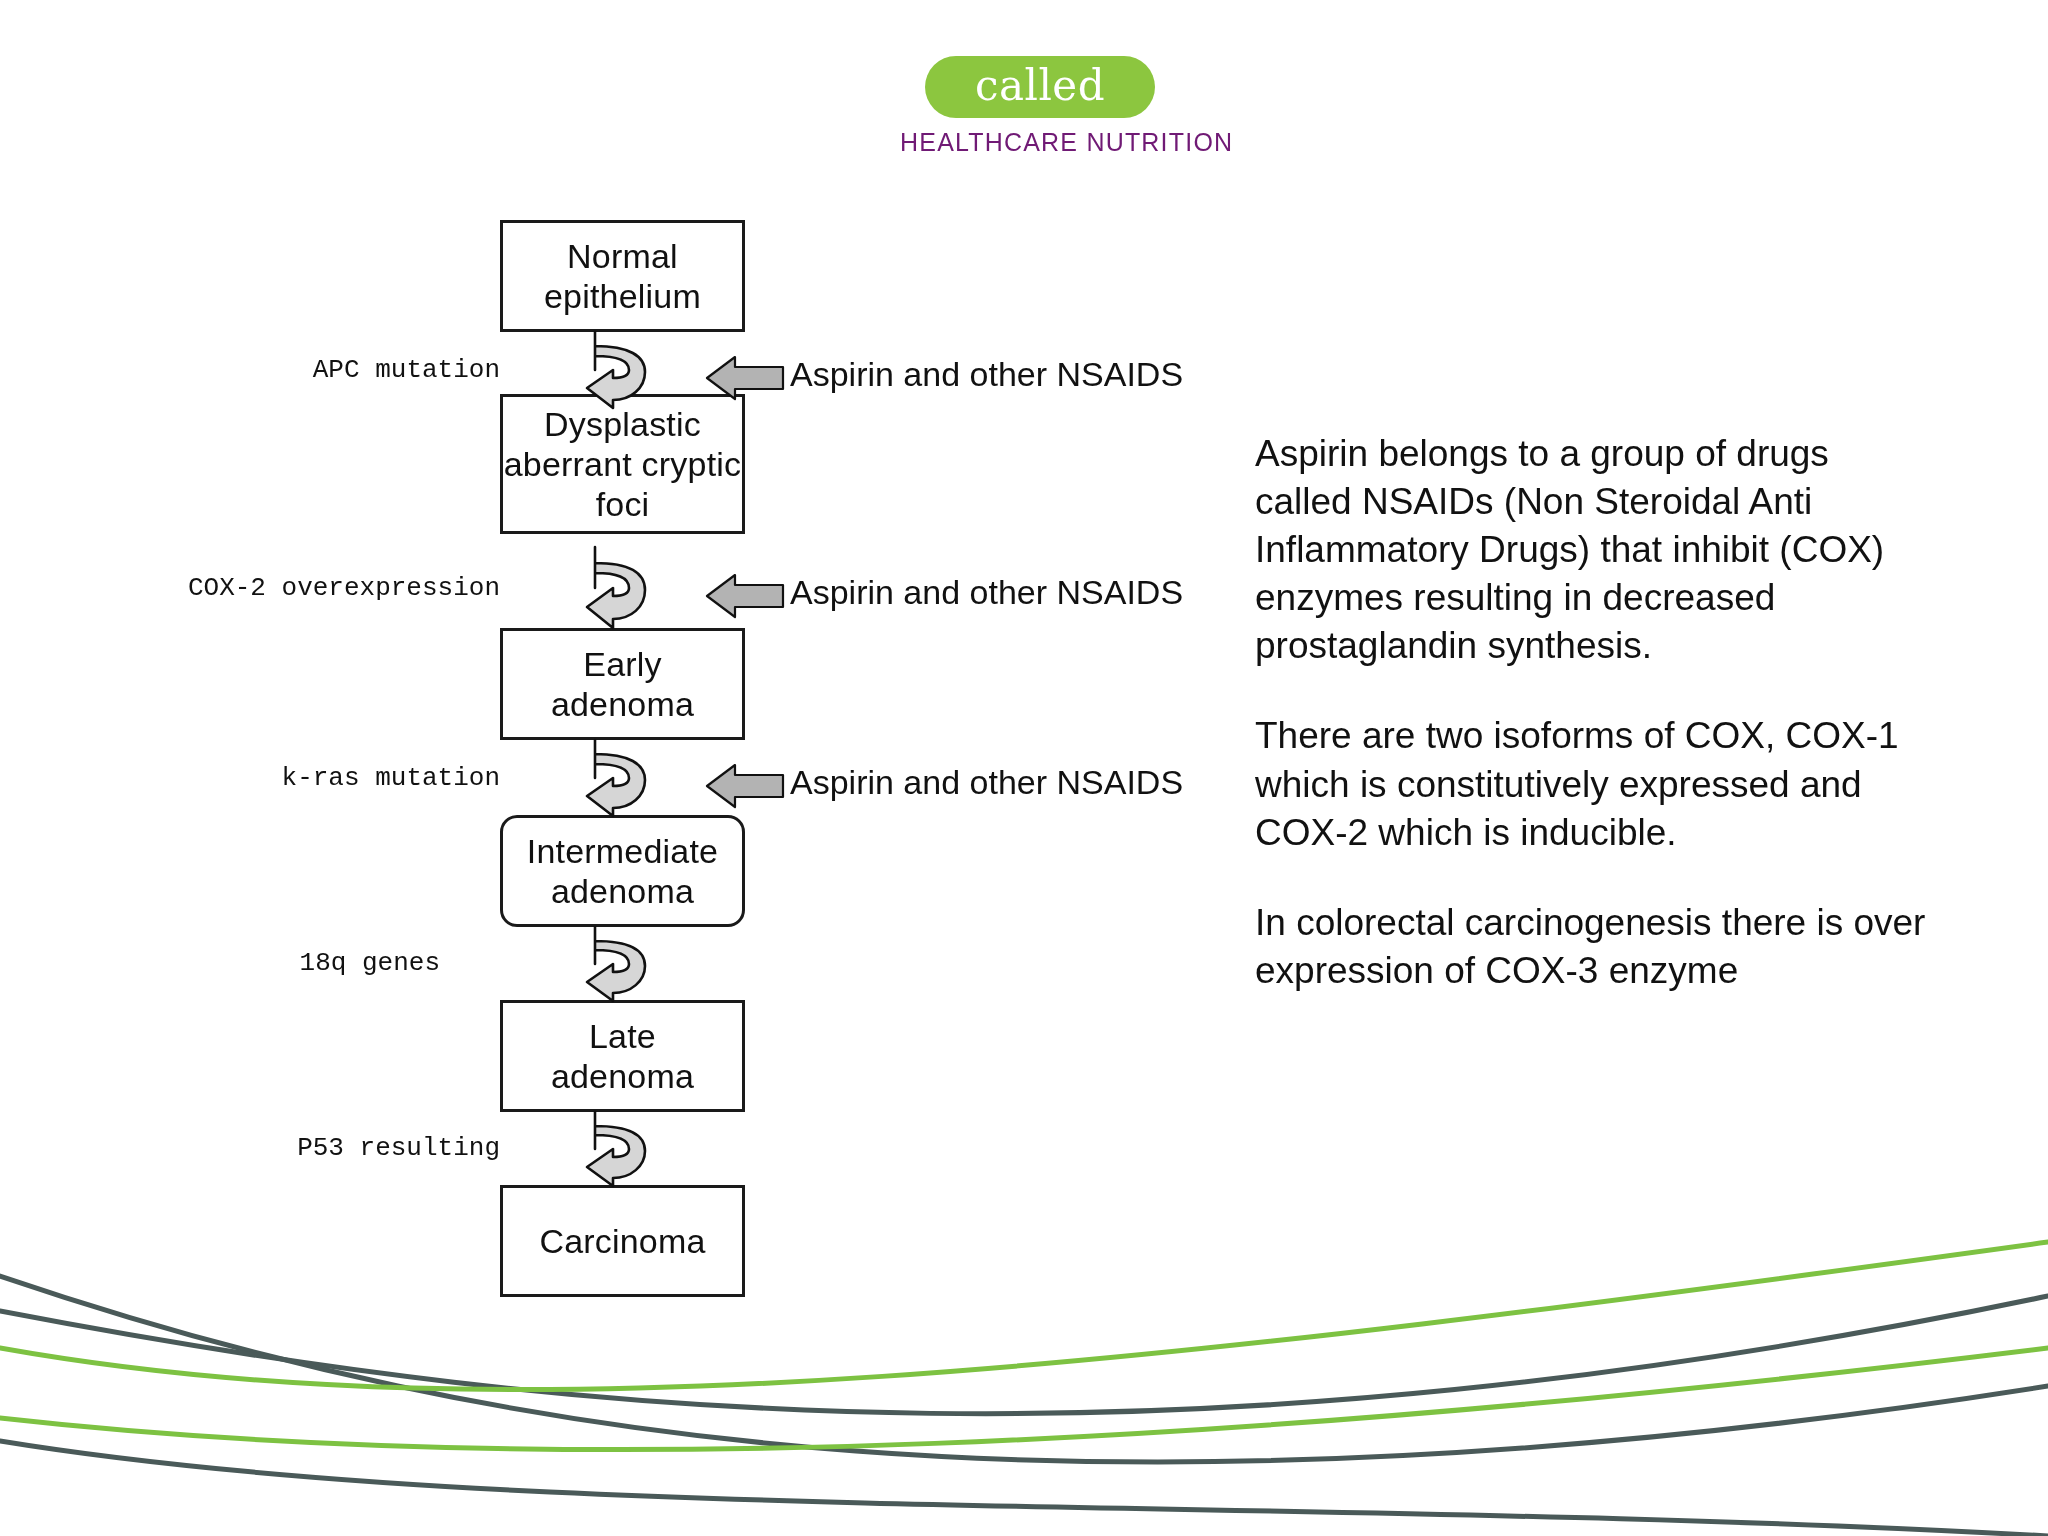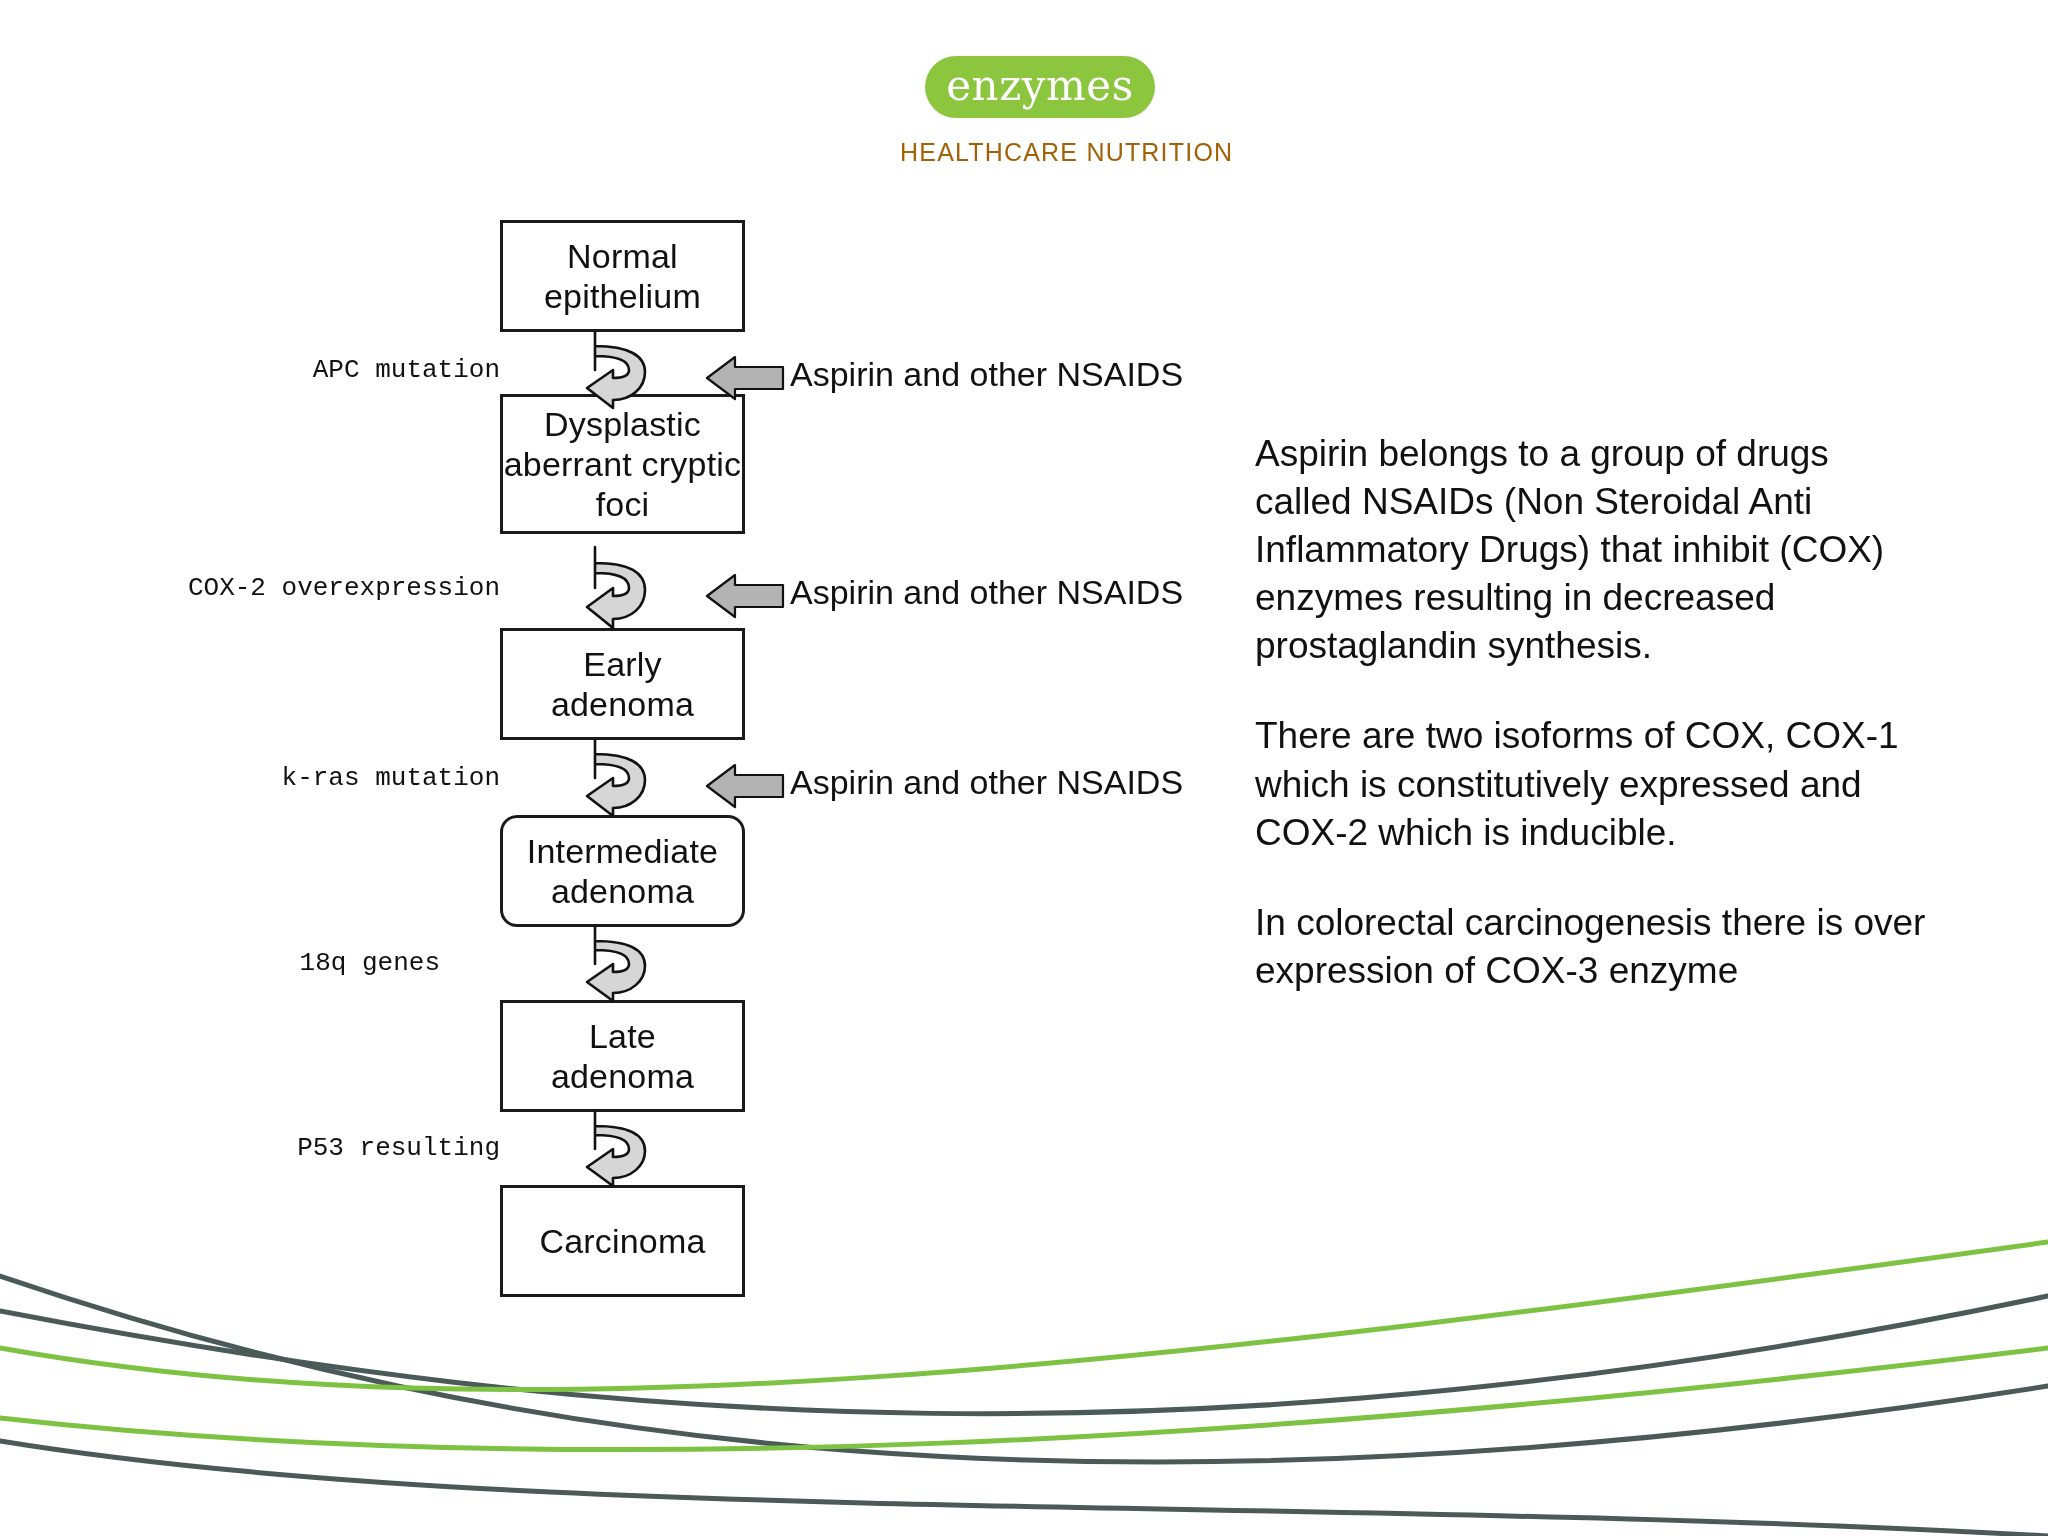--- a/index.html
+++ b/index.html
@@ -19,23 +19,23 @@
     width:230px;height:62px;border-radius:32px;
     background:#8CC63F;
     position:relative;
   }
   .logo-word{
     position:absolute;left:0;right:0;top:50%;transform:translateY(-52%);
     font-family:"DejaVu Serif", serif;
     font-size:42px;color:#ffffff;letter-spacing:.5px;line-height:1;
   }
   .logo-sub{
-    margin-top:20px;
+    margin-top:10px;
     font-family:"Liberation Sans", sans-serif;
-    font-size:25px;letter-spacing:1.2px;color:#a16207;white-space:nowrap;
+    font-size:25px;letter-spacing:1.2px;color:#701a75;white-space:nowrap;
   }
 
   
   #flow{position:absolute;left:0;top:0;width:1160px;height:1320px;}
   .node{
     position:absolute;
     border:3px solid #1a1a1a;
     background:#ffffff;
     box-sizing:border-box;
     display:flex;align-items:center;justify-content:center;
@@ -70,21 +70,21 @@
   
   #waves{position:absolute;left:0;bottom:0;width:2048px;height:300px;}
 </style>
 </head>
 <body>
 
 <div id="slide">
 
   <div class="logo-wrap">
     <div class="logo-pill">
-      <div class="logo-word">enzymes</div>
+      <div class="logo-word">called</div>
     </div>
     <div class="logo-sub">HEALTHCARE NUTRITION</div>
   </div>
 
   <div id="flow">
 
     <div class="node" style="left:500px;top:220px;width:245px;height:112px;">
       <span>Normal<br>epithelium</span>
     </div>
 

